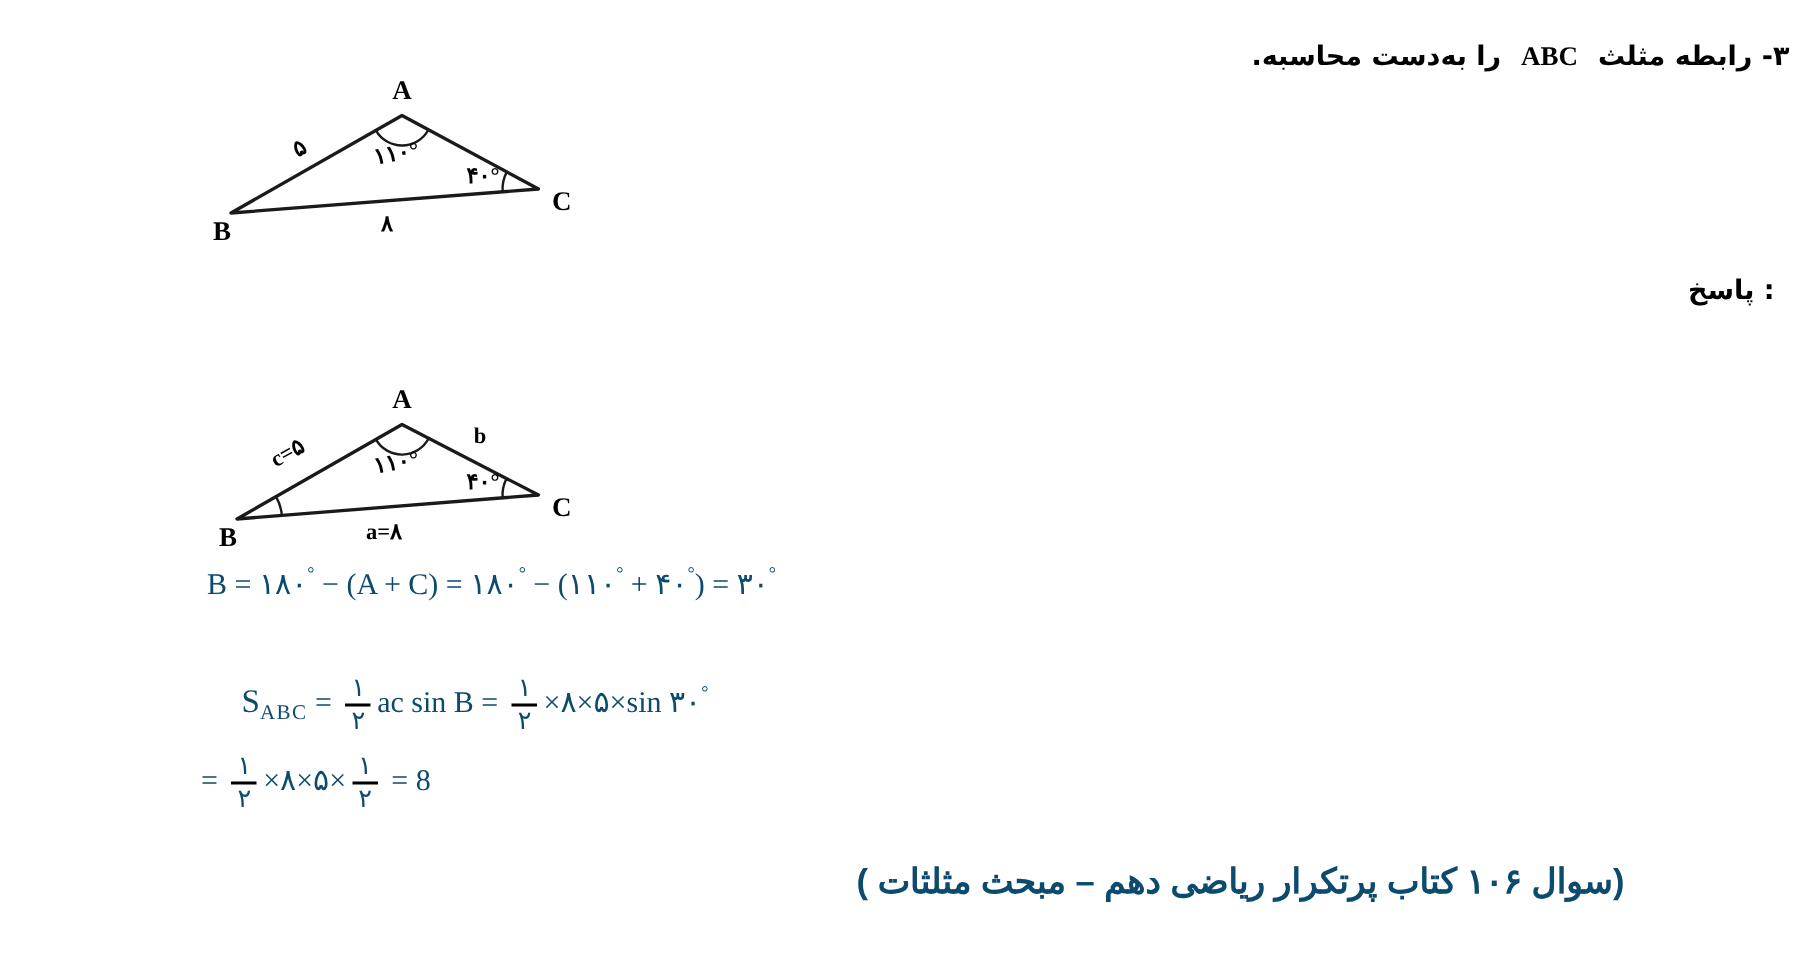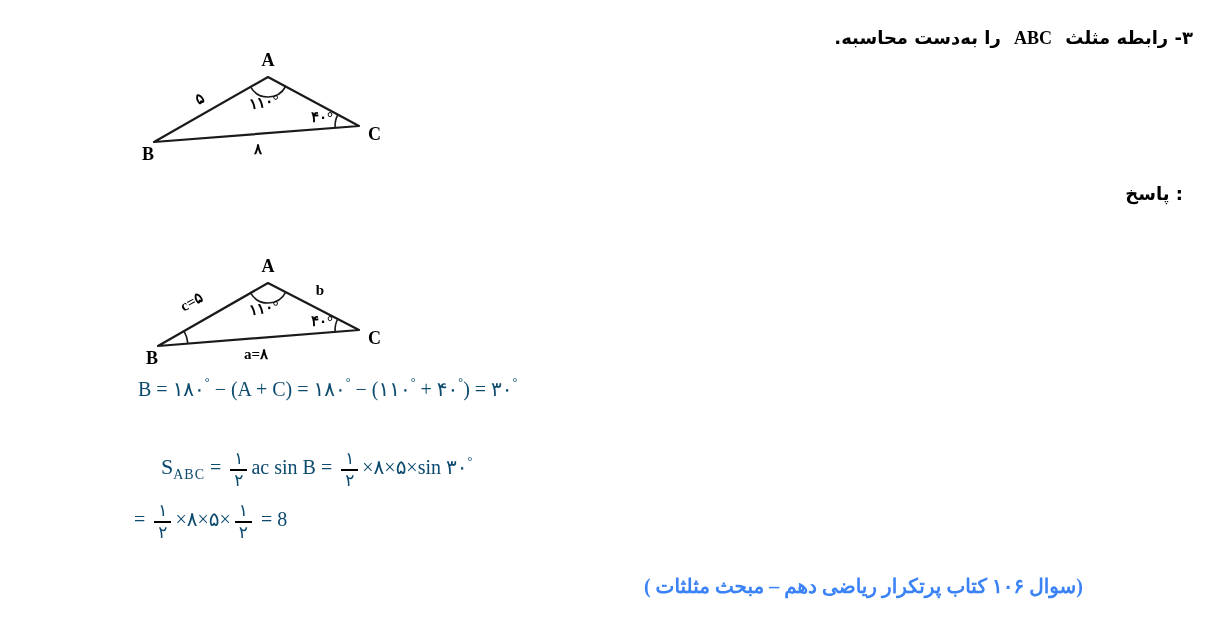--- a/index.html
+++ b/index.html
@@ -70,25 +70,25 @@
   svg.tri { position:absolute; overflow:visible; }
   svg.tri .edge { fill:none; stroke:#1a1a1a; stroke-width:2.2; stroke-linejoin:round; stroke-linecap:round; }
   svg.tri .arc  { fill:none; stroke:#1a1a1a; stroke-width:1.6; }
   svg.tri text  { font-family:"Liberation Serif","DejaVu Serif",serif; font-weight:bold; fill:#000; }
   svg.tri .vtx  { font-size:18px; }
   svg.tri .lbl  { font-size:15px; }
   
   .footer {
     position:absolute;
     direction:rtl;
-    font-size:20px;
+    font-size:23px;
     font-weight:800;
-    color:#3b82f6;
+    color:#0c4a6e;
     white-space:nowrap;
-    font-family:Liberation Serif, serif;
+    font-family:Liberation Sans, sans-serif;
     letter-spacing:0.5px;
   }
 </style>
 </head>
 <body>
 
 <div class="page">
 
   <div class="fa-text" style="top:27px; right:12px;">
     <span>۳-</span>

